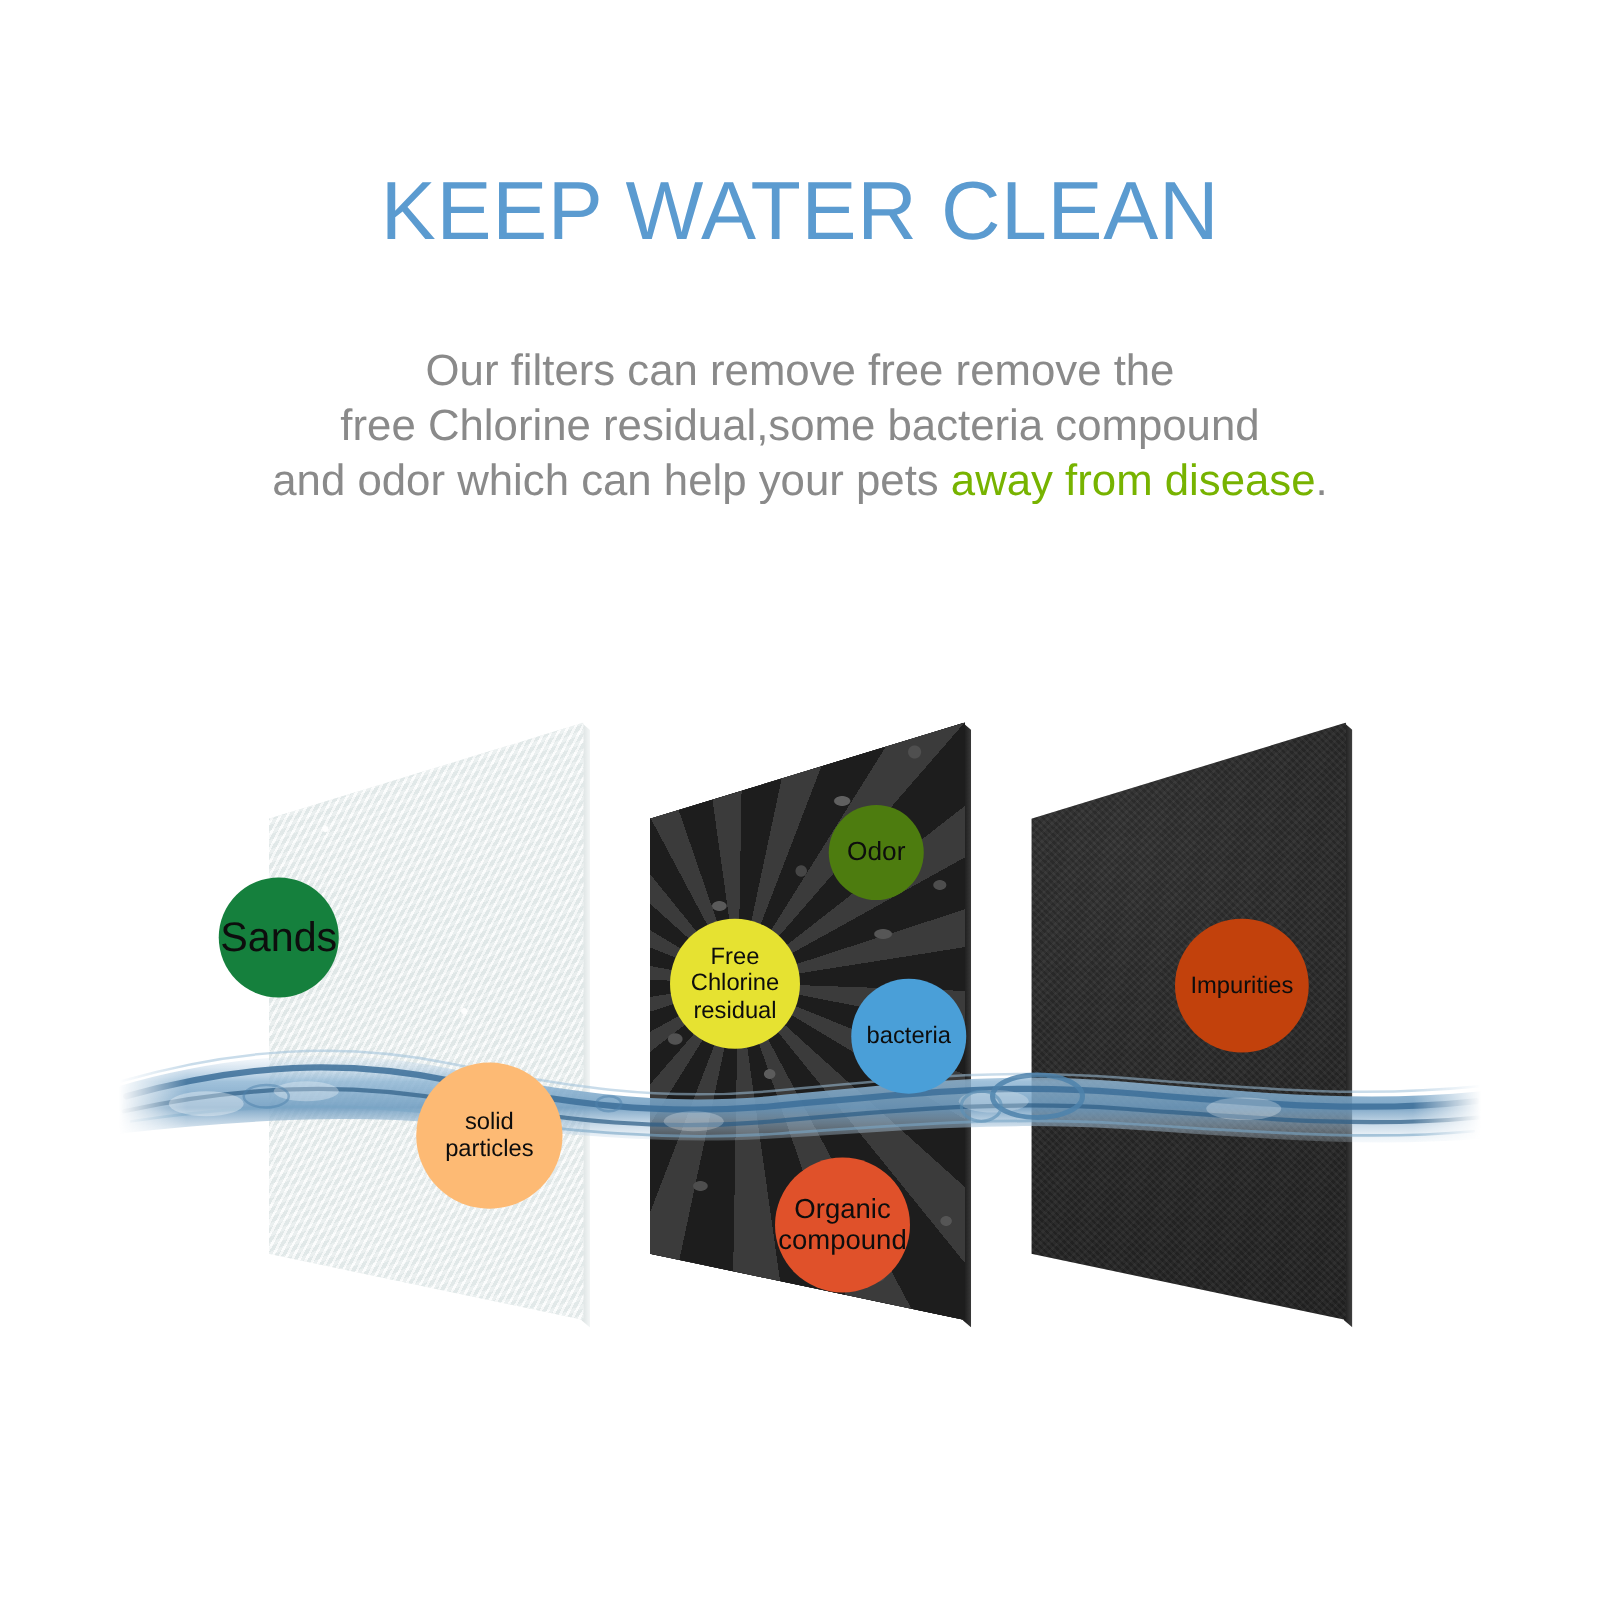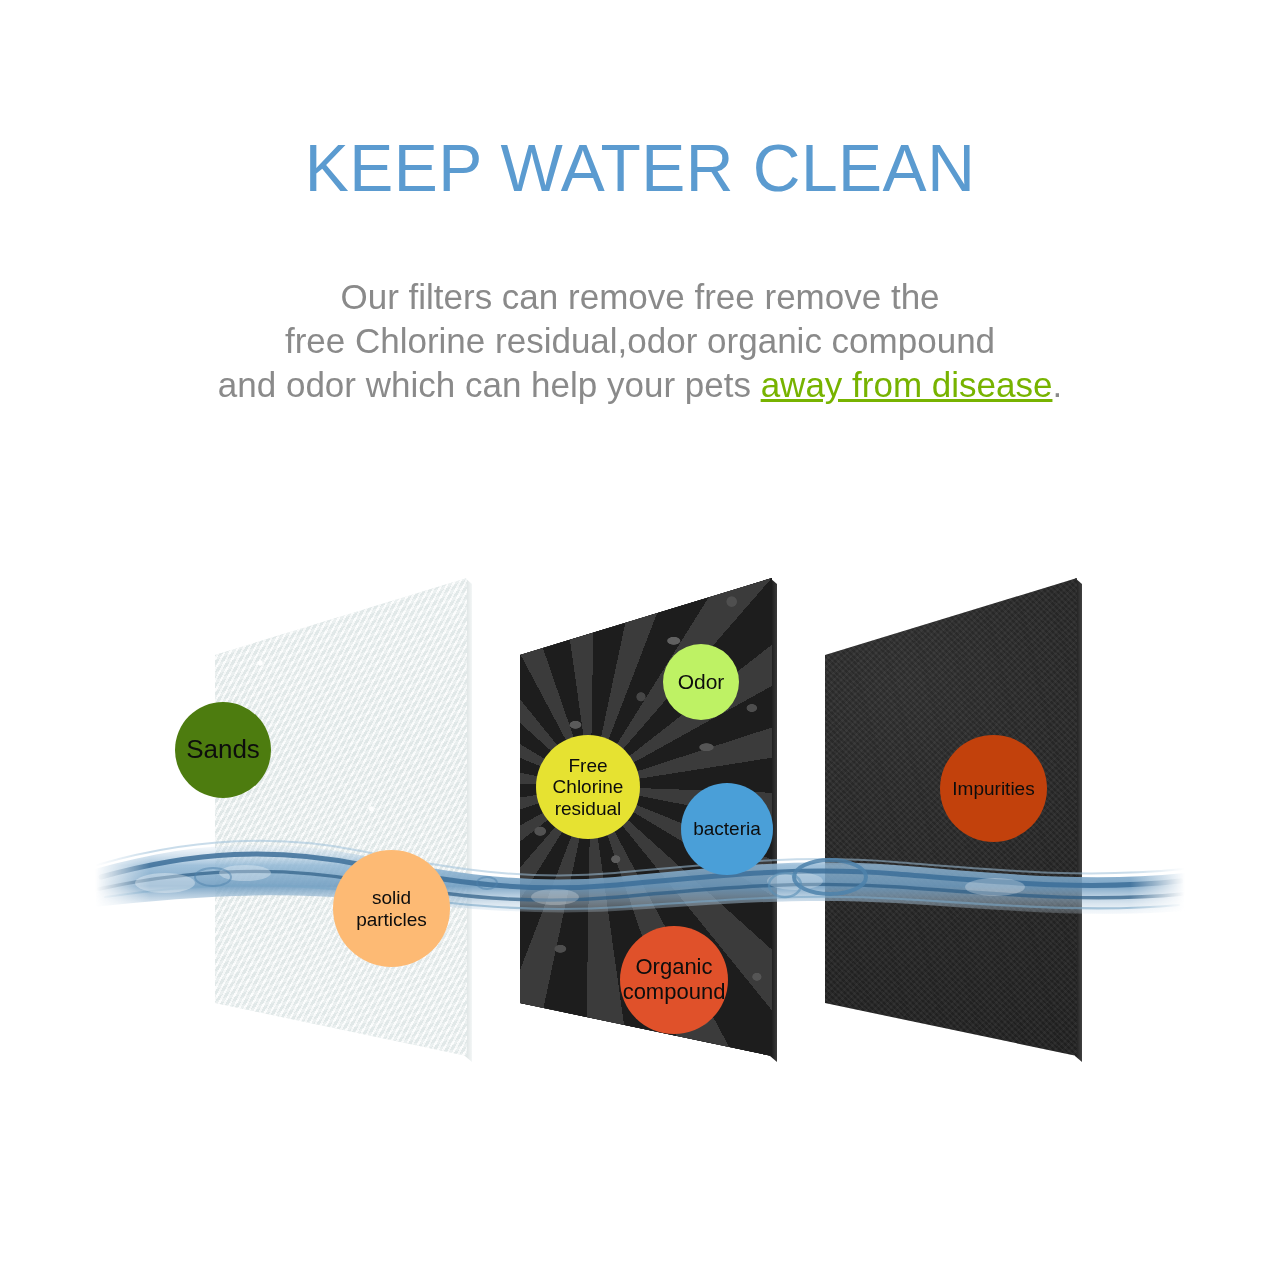--- a/index.html
+++ b/index.html
@@ -39,21 +39,21 @@
     left: 0;
     top: 275px;
     width: 1280px;
     text-align: center;
     font-size: 35px;
     line-height: 44px;
     color: #8a8a8a;
     font-weight: 400;
   }
   .subtitle .line { display: block; white-space: nowrap; text-align: center; }
-  .subtitle .hl { color: #77b300; text-decoration: underline; }
+  .subtitle .hl { color: #77b300; }
   .subtitle .dot { color: #8a8a8a; }
 
   
   #scene {
     position: absolute;
     left: 0;
     top: 540px;
     width: 1280px;
     height: 600px;
   }
@@ -161,21 +161,21 @@
 </style>
 </head>
 <body>
 
 <div id="page">
 
   <div class="headline">KEEP WATER CLEAN</div>
 
   <div class="subtitle">
     <span class="line">Our filters can remove free remove the</span>
-    <span class="line">free Chlorine residual,odor organic compound</span>
+    <span class="line">free Chlorine residual,some bacteria compound</span>
     <span class="line"><span>and odor which can help your pets </span><span class="hl">away from disease</span><span class="dot">.</span></span>
   </div>
 
   <div id="scene">
 
     <div class="panel-wrap" style="left:215px;">
       <div class="panel-edge cotton-edge"></div>
       <div class="panel-face cotton"></div>
     </div>
 
@@ -231,30 +231,30 @@
       <ellipse cx="700" cy="56" rx="28" ry="9" fill="#ffffff" fill-opacity="0.25"></ellipse>
       <ellipse cx="900" cy="62" rx="30" ry="9" fill="#ffffff" fill-opacity="0.28"></ellipse>
 
       <ellipse cx="735" cy="52" rx="36" ry="17" fill="none" stroke="#4d82ac" stroke-opacity="0.85" stroke-width="4"></ellipse>
       <ellipse cx="690" cy="60" rx="16" ry="12" fill="none" stroke="#5a8fb5" stroke-opacity="0.6" stroke-width="2.5"></ellipse>
       <ellipse cx="118" cy="52" rx="18" ry="9" fill="none" stroke="#4d82ac" stroke-opacity="0.5" stroke-width="2"></ellipse>
       <ellipse cx="392" cy="58" rx="10" ry="6" fill="none" stroke="#4d82ac" stroke-opacity="0.5" stroke-width="2"></ellipse>
     </g>
   </svg>
 
-  <div class="dot-label" style="left:175px; top:702px; width:96px; height:96px; background:#4d7c0f; font-size:26px;">
+  <div class="dot-label" style="left:175px; top:702px; width:96px; height:96px; background:#15803d; font-size:33px;">
     <span>Sands</span>
   </div>
 
   <div class="dot-label" style="left:333px; top:850px; width:117px; height:117px; background:#fdba74; font-size:19px; white-space:pre-line;">
     <span>solid
 particles</span>
   </div>
 
-  <div class="dot-label" style="left:663px; top:644px; width:76px; height:76px; background:#bef264; font-size:21px;">
+  <div class="dot-label" style="left:663px; top:644px; width:76px; height:76px; background:#4d7c0f; font-size:21px;">
     <span>Odor</span>
   </div>
 
   <div class="dot-label" style="left:536px; top:735px; width:104px; height:104px; background:#e6e231; font-size:19px; white-space:pre-line;">
     <span>Free
 Chlorine
 residual</span>
   </div>
 
   <div class="dot-label" style="left:681px; top:783px; width:92px; height:92px; background:#4a9fd8; font-size:19px;">

